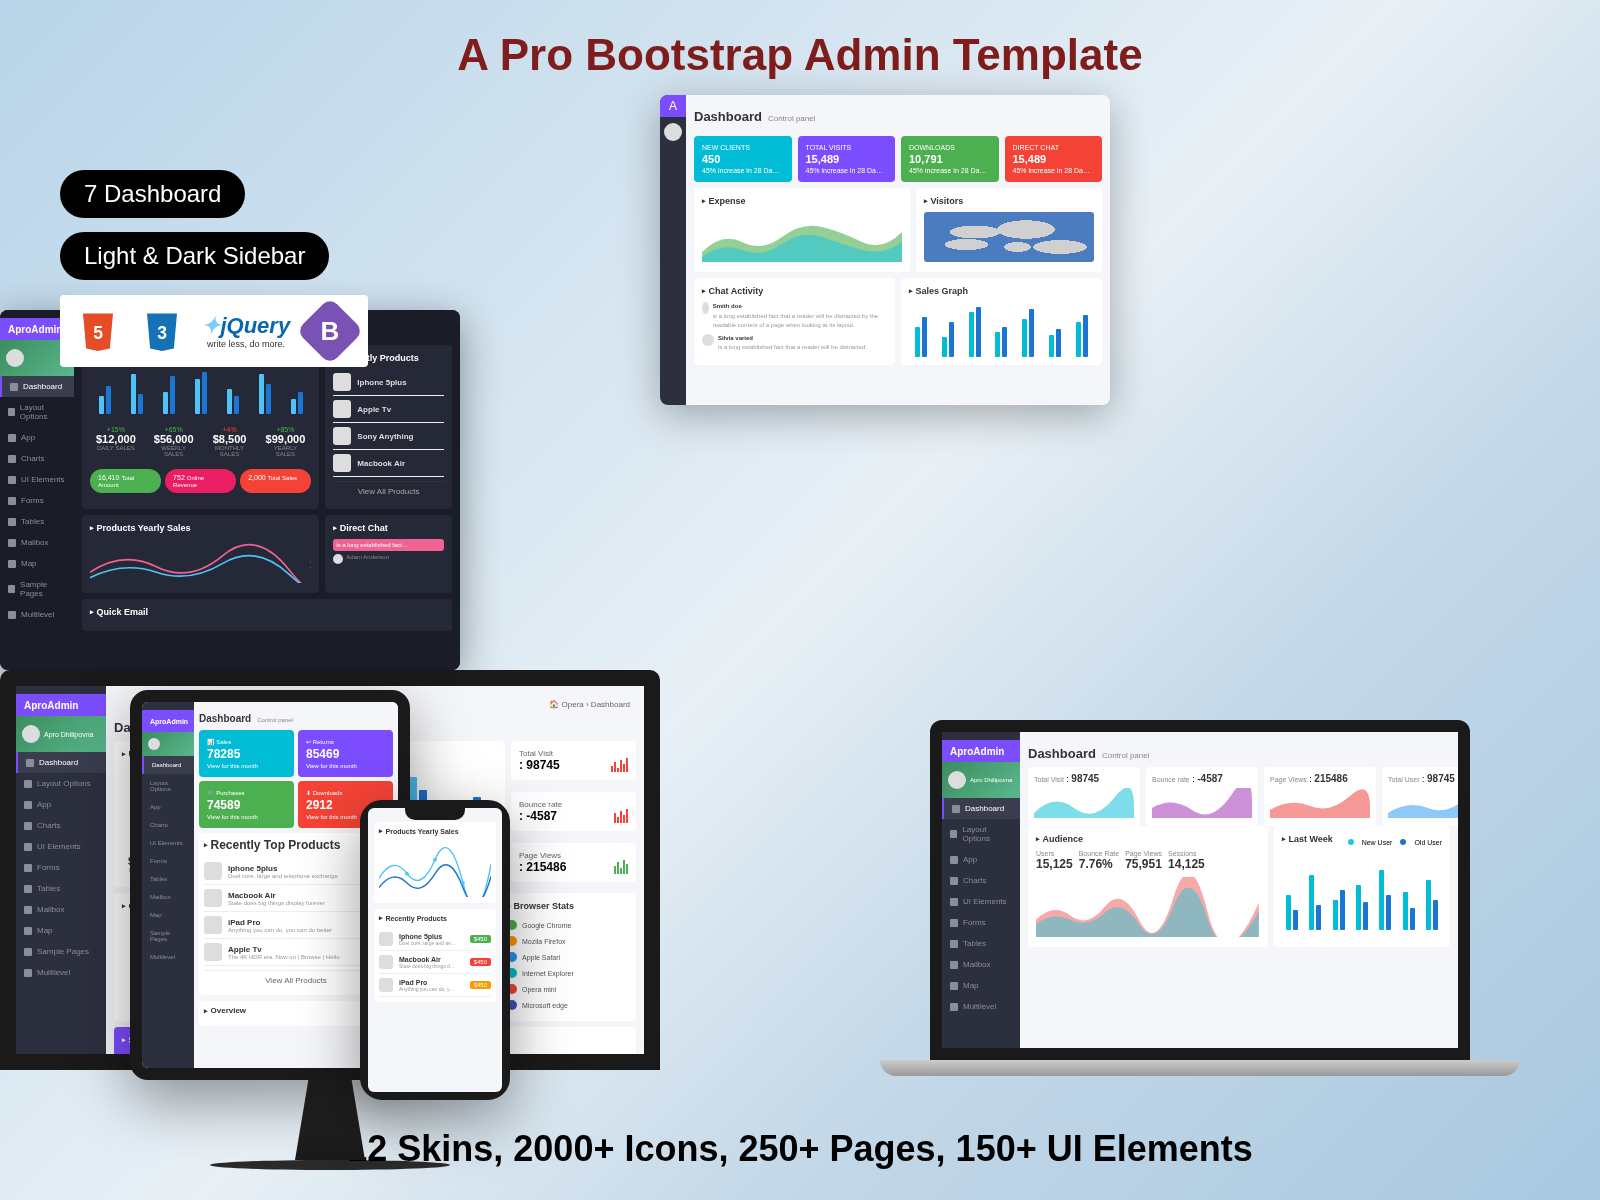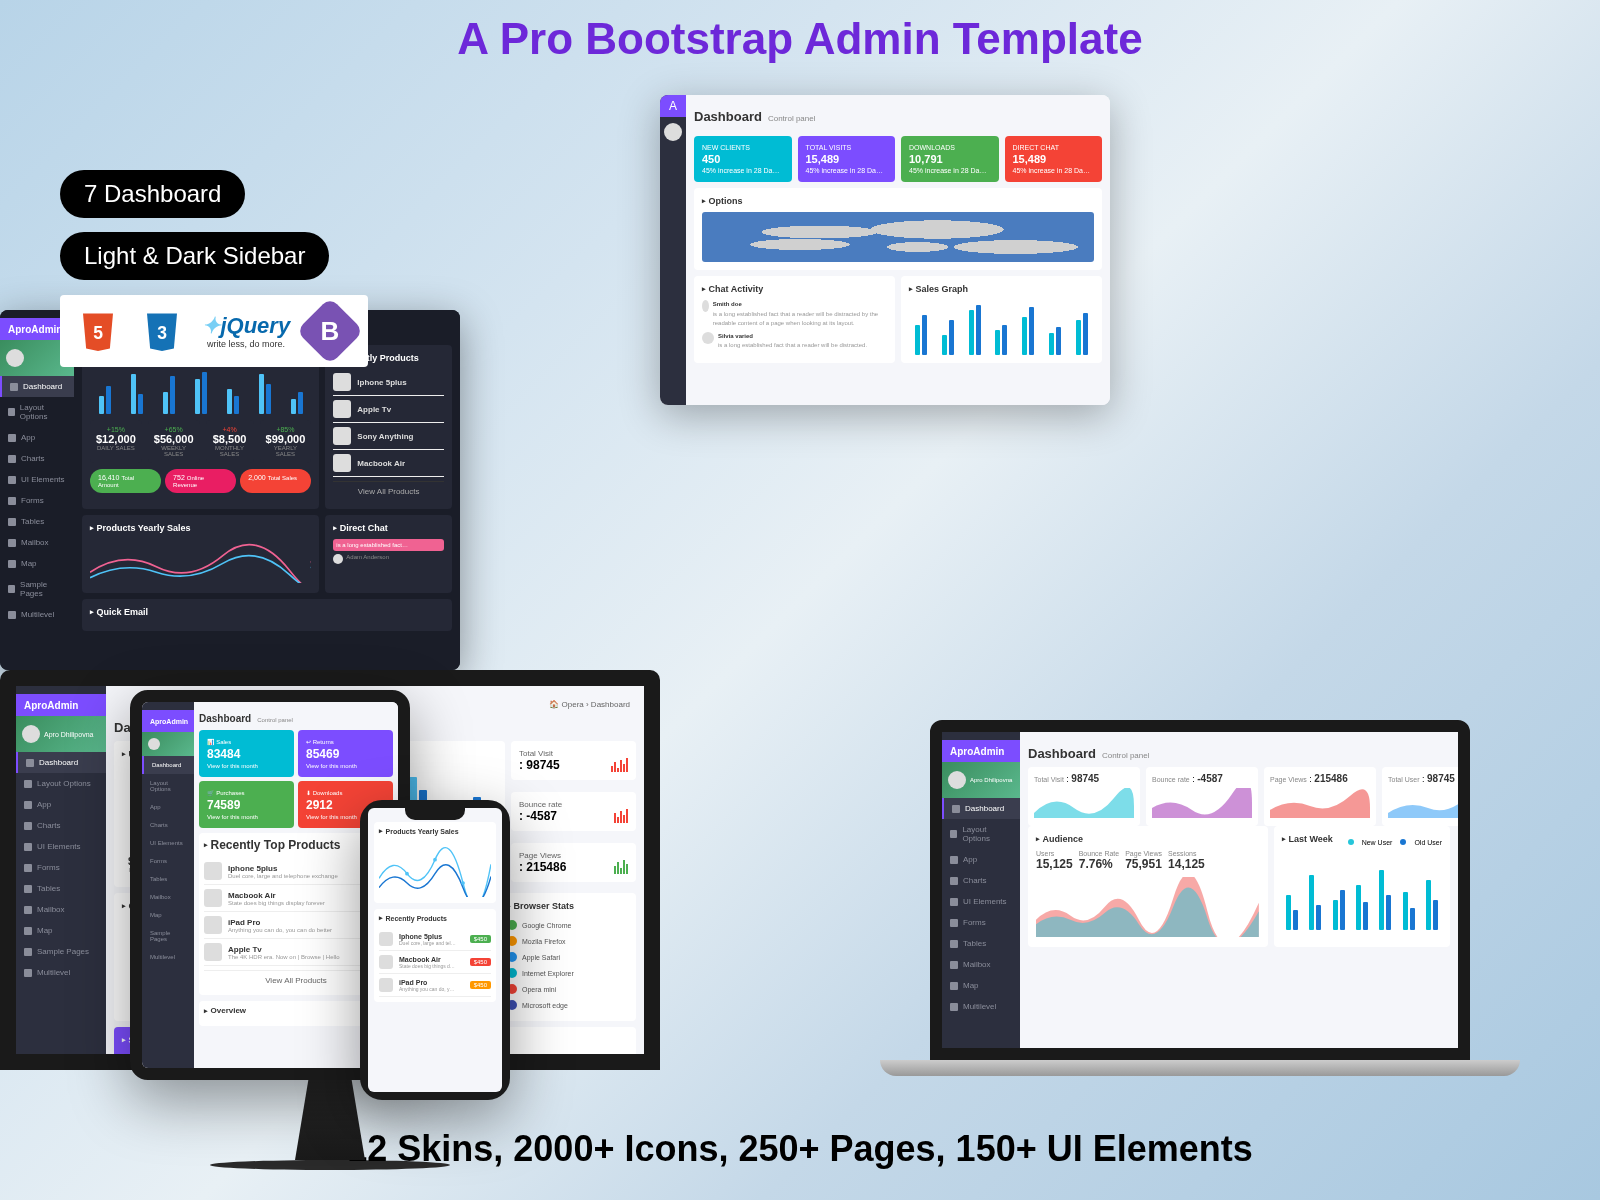--- a/index.html
+++ b/index.html
@@ -1,17 +1,17 @@
 <!DOCTYPE html>
 <html><head>
 <meta charset="utf-8">
 <style>
 *{margin:0;padding:0;box-sizing:border-box;font-family:-apple-system,BlinkMacSystemFont,'Segoe UI',Arial,sans-serif}
 body{width:1600px;height:1200px;background:linear-gradient(135deg,#b8d4e8 0%,#d4e4f0 30%,#e8f0f5 50%,#c4d8e8 70%,#a8c8e0 100%);position:relative;overflow:hidden}
-.main-title{position:absolute;top:14px;left:50%;transform:translateX(-50%);font-size:44px;font-weight:700;color:#6d28d9}
+.main-title{position:absolute;top:30px;left:50%;transform:translateX(-50%);font-size:44px;font-weight:700;color:#7f1d1d}
 .bottom-title{position:absolute;bottom:30px;left:50%;transform:translateX(-50%);font-size:36px;font-weight:600;color:#000;white-space:nowrap}
 .pill{background:#000;color:#fff;padding:10px 24px;border-radius:28px;font-size:24px;font-weight:500;display:inline-block}
 .pill-1{position:absolute;top:170px;left:60px}
 .pill-2{position:absolute;top:232px;left:60px}
 .tech-logos{position:absolute;top:295px;left:60px;background:#fff;padding:8px 14px;display:flex;gap:16px;align-items:center;border-radius:4px}
 .logo-box{width:48px;height:56px;display:flex;align-items:center;justify-content:center}
 .jquery-logo{font-family:Georgia,serif;font-style:italic;font-size:22px;color:#0769ad;font-weight:bold}
 .jquery-sub{font-size:9px;color:#333;font-style:normal}
 .bootstrap-logo{width:48px;height:48px;background:#7952b3;border-radius:10px;transform:rotate(45deg);display:flex;align-items:center;justify-content:center}
 .bootstrap-logo span{transform:rotate(-45deg);color:#fff;font-size:26px;font-weight:bold}
@@ -141,21 +141,28 @@
           <span class="page-sub">Control panel</span>
         </div>
       <div class="stat-cards">
         <div class="stat-card c-cyan"><span>NEW CLIENTS</span><span class="big">450</span><span>45% increase in 28 Da…</span></div>
         <div class="stat-card c-purple"><span>TOTAL VISITS</span><span class="big">15,489</span><span>45% increase in 28 Da…</span></div>
         <div class="stat-card c-green"><span>DOWNLOADS</span><span class="big">10,791</span><span>45% increase in 28 Da…</span></div>
         <div class="stat-card c-red"><span>DIRECT CHAT</span><span class="big">15,489</span><span>45% increase in 28 Da…</span></div>
       </div>
       <div class="row">
         <div class="col panel">
-          <div class="panel-title">Options</div>
+          <div class="panel-title">Expense</div>
+          <svg viewBox="0 0 200 50" class="area-chart">
+              <path d="M0,40 Q20,20 40,30 T80,25 T120,15 T160,30 T200,20 L200,50 L0,50 Z" fill="#4caf50" opacity="0.6"></path>
+              <path d="M0,45 Q20,30 40,38 T80,32 T120,25 T160,38 T200,30 L200,50 L0,50 Z" fill="#26c6da" opacity="0.6"></path>
+            </svg>
+        </div>
+        <div class="col panel">
+          <div class="panel-title">Visitors</div>
           <div class="world-map world-map-blue" style="height:50px"></div>
         </div>
       </div>
       <div class="row">
         <div class="col panel">
           <div class="panel-title">Chat Activity</div>
           <div style="font-size:6px;color:#999;line-height:1.6">
             <div style="display:flex;gap:4px;margin-bottom:3px">
                 <div class="avatar-sm" style="width:12px;height:12px"></div>
                 <div><b style="color:#333">Smith doe</b><br>is a long established fact that a reader will be distracted by the readable content of a page when looking at its layout.</div>
@@ -773,21 +780,21 @@
         <div class="sidebar-item" style="font-size:6px">
             <span>Multilevel</span>
           </div>
       </div>
       <div class="content" style="padding:5px">
         <div class="page-header">
             <span class="page-title" style="font-size:10px">Dashboard</span>
             <span class="page-sub" style="font-size:6px">Control panel</span>
           </div>
         <div style="display:grid;grid-template-columns:1fr 1fr;gap:4px;margin-bottom:5px">
-          <div class="stat-card c-cyan" style="font-size:6px">📊 <span>Sales</span><span class="big" style="font-size:12px">83484</span><span>View for this month</span></div>
+          <div class="stat-card c-cyan" style="font-size:6px">📊 <span>Sales</span><span class="big" style="font-size:12px">78285</span><span>View for this month</span></div>
           <div class="stat-card c-purple" style="font-size:6px">↩ <span>Returns</span><span class="big" style="font-size:12px">85469</span><span>View for this month</span></div>
           <div class="stat-card c-green" style="font-size:6px">🛒 <span>Purchases</span><span class="big" style="font-size:12px">74589</span><span>View for this month</span></div>
           <div class="stat-card c-red" style="font-size:6px">⬇ <span>Downloads</span><span class="big" style="font-size:12px">2912</span><span>View for this month</span></div>
         </div>
         <div class="panel" style="padding:5px">
           <div class="panel-title" style="font-size:12px">Recently Top Products</div>
           <div class="product-row">
               <div class="product-img"></div>
               <div>
                 <div class="product-name">Iphone 5plus</div>

